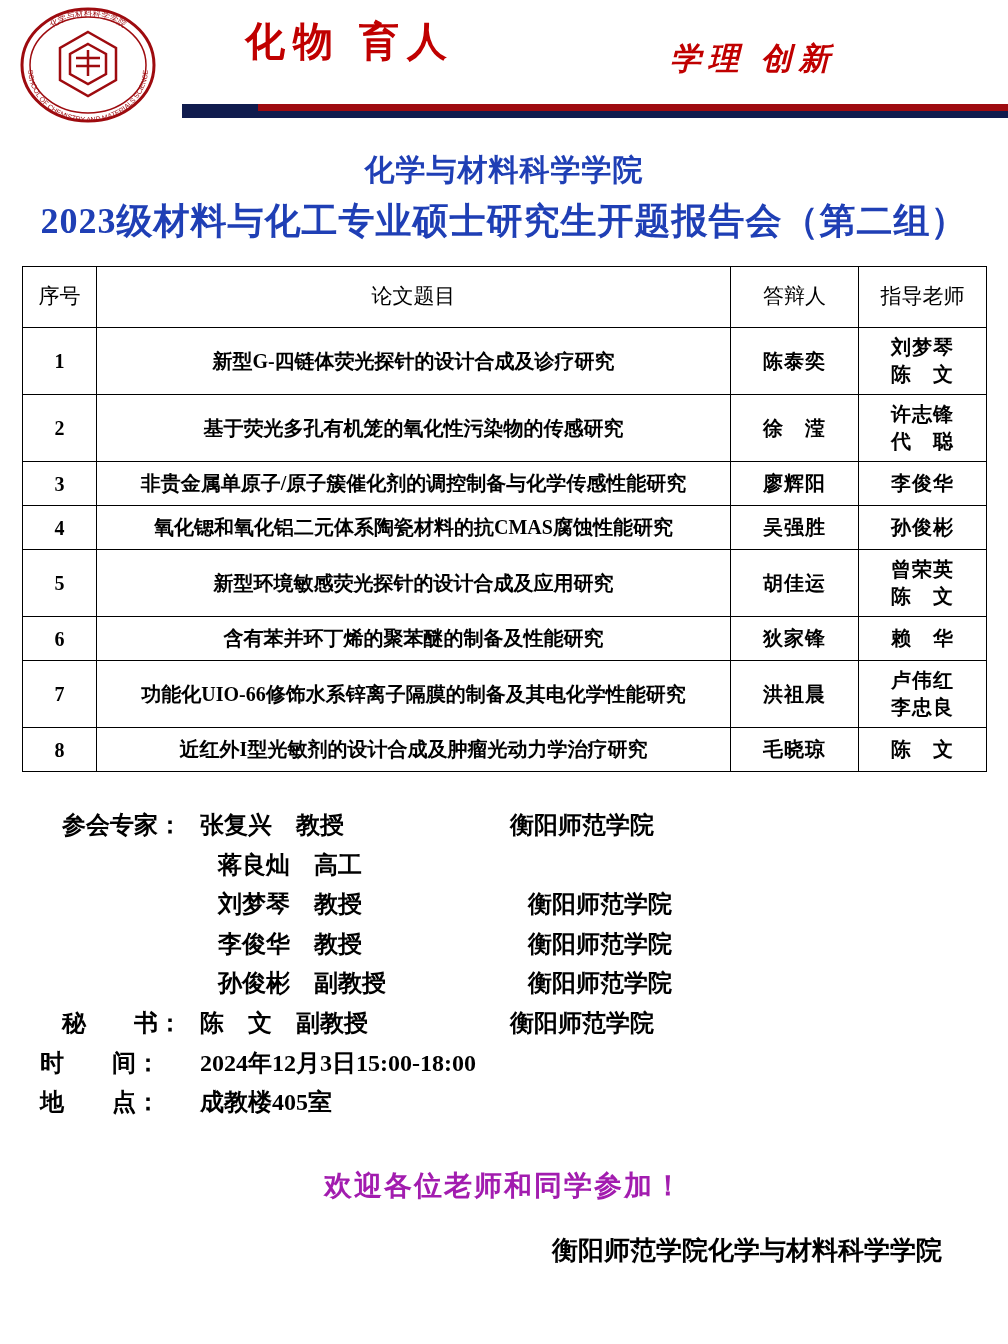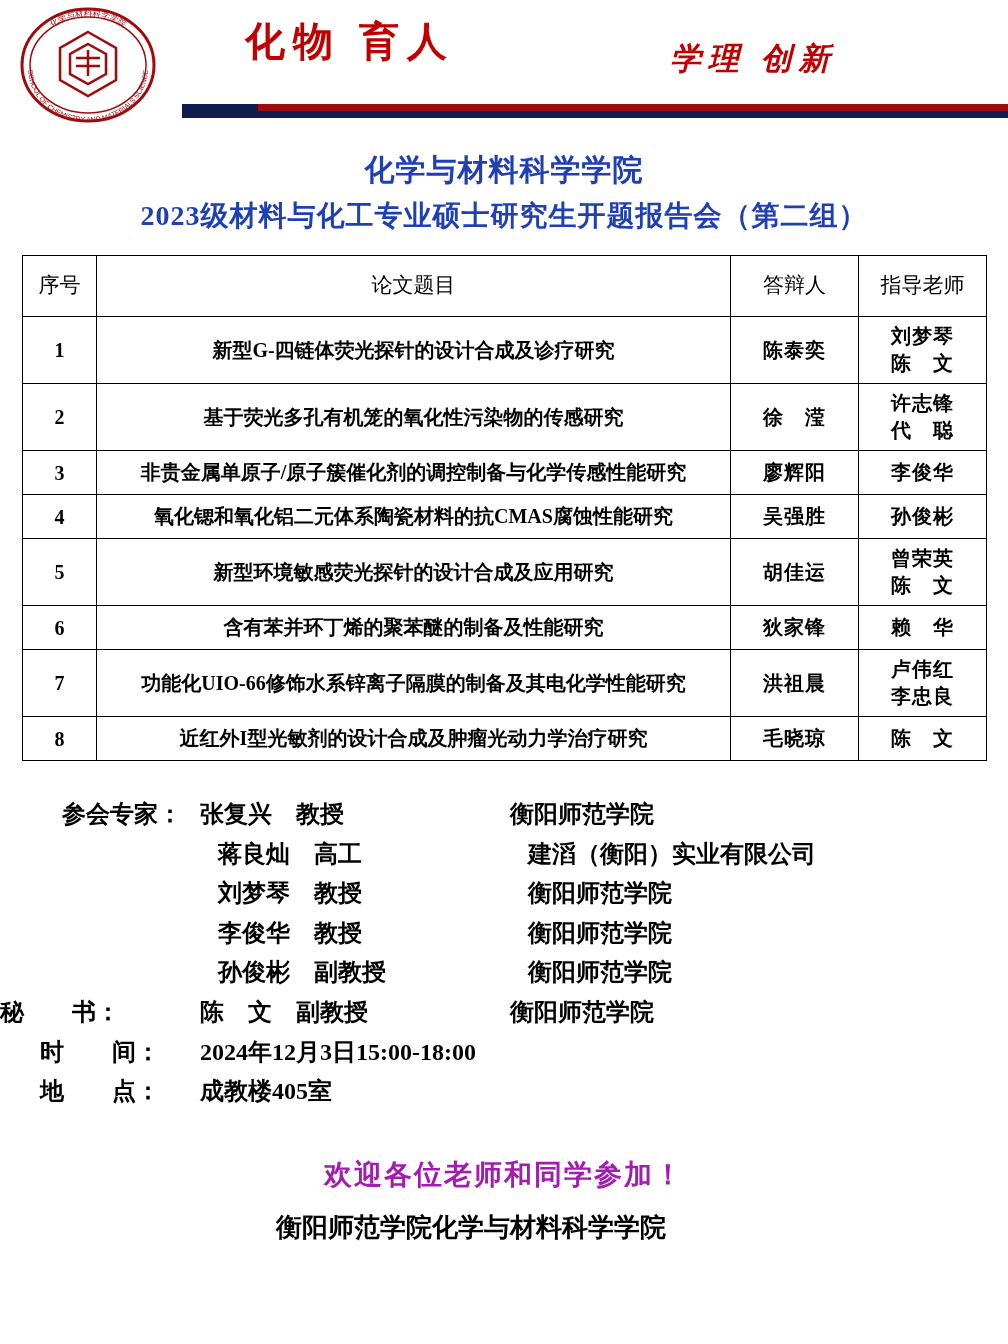--- a/index.html
+++ b/index.html
@@ -79,21 +79,21 @@
     text-align: center;
     margin-top: 22px;
   }
   .title-1 {
     font-size: 30px;
     font-weight: bold;
     color: #1f3fb5;
     letter-spacing: 1px;
   }
   .title-2 {
-    font-size: 28px;
+    font-size: 36px;
     font-weight: bold;
     color: #1f3fb5;
     letter-spacing: 1px;
     margin-top: 6px;
   }
 
   
   .table-wrap {
     margin: 20px 22px 0 22px;
   }
@@ -145,20 +145,21 @@
     font-size: 24px;
     font-weight: bold;
     line-height: 1.65;
   }
   .info-row {
     display: flex;
     align-items: baseline;
   }
   .info-label {
     width: 200px;
+    padding-left: 62px;
     box-sizing: border-box;
     white-space: pre;
   }
   .info-name {
     width: 310px;
     white-space: pre;
   }
   .info-org {
     white-space: pre;
   }
@@ -184,24 +185,24 @@
     text-align: center;
     color: #a21caf;
     font-weight: bold;
     font-size: 28px;
     letter-spacing: 2px;
     margin-top: 44px;
   }
 
   
   .sign {
-    text-align: center;
+    text-align: right;
     font-weight: bold;
     font-size: 26px;
-    margin-top: 12px;
+    margin-top: 24px;
     padding-right: 66px;
     line-height: 1.7;
   }
   .sign .date {
     font-size: 25px;
     padding-right: 4px;
   }
 </style>
 </head>
 <body>
@@ -331,21 +332,20 @@
 <div class="info">
   <div id="experts-block">
       <div class="info-row expert-first">
         <div class="info-label">参会专家：</div>
         <div class="info-name">张复兴　教授</div>
         <div class="info-org">衡阳师范学院</div>
       </div>
       <div class="info-row expert-rest">
         <div class="info-label"></div>
         <div class="info-name" style="padding-left: 18px;">蒋良灿　高工</div>
-        <div class="info-org">建滔（衡阳）实业有限公司</div>
       </div>
       <div class="info-row expert-rest">
         <div class="info-label"></div>
         <div class="info-name" style="padding-left: 18px;">刘梦琴　教授</div>
         <div class="info-org">衡阳师范学院</div>
       </div>
       <div class="info-row expert-rest">
         <div class="info-label"></div>
         <div class="info-name" style="padding-left: 18px;">李俊华　教授</div>
         <div class="info-org">衡阳师范学院</div>

